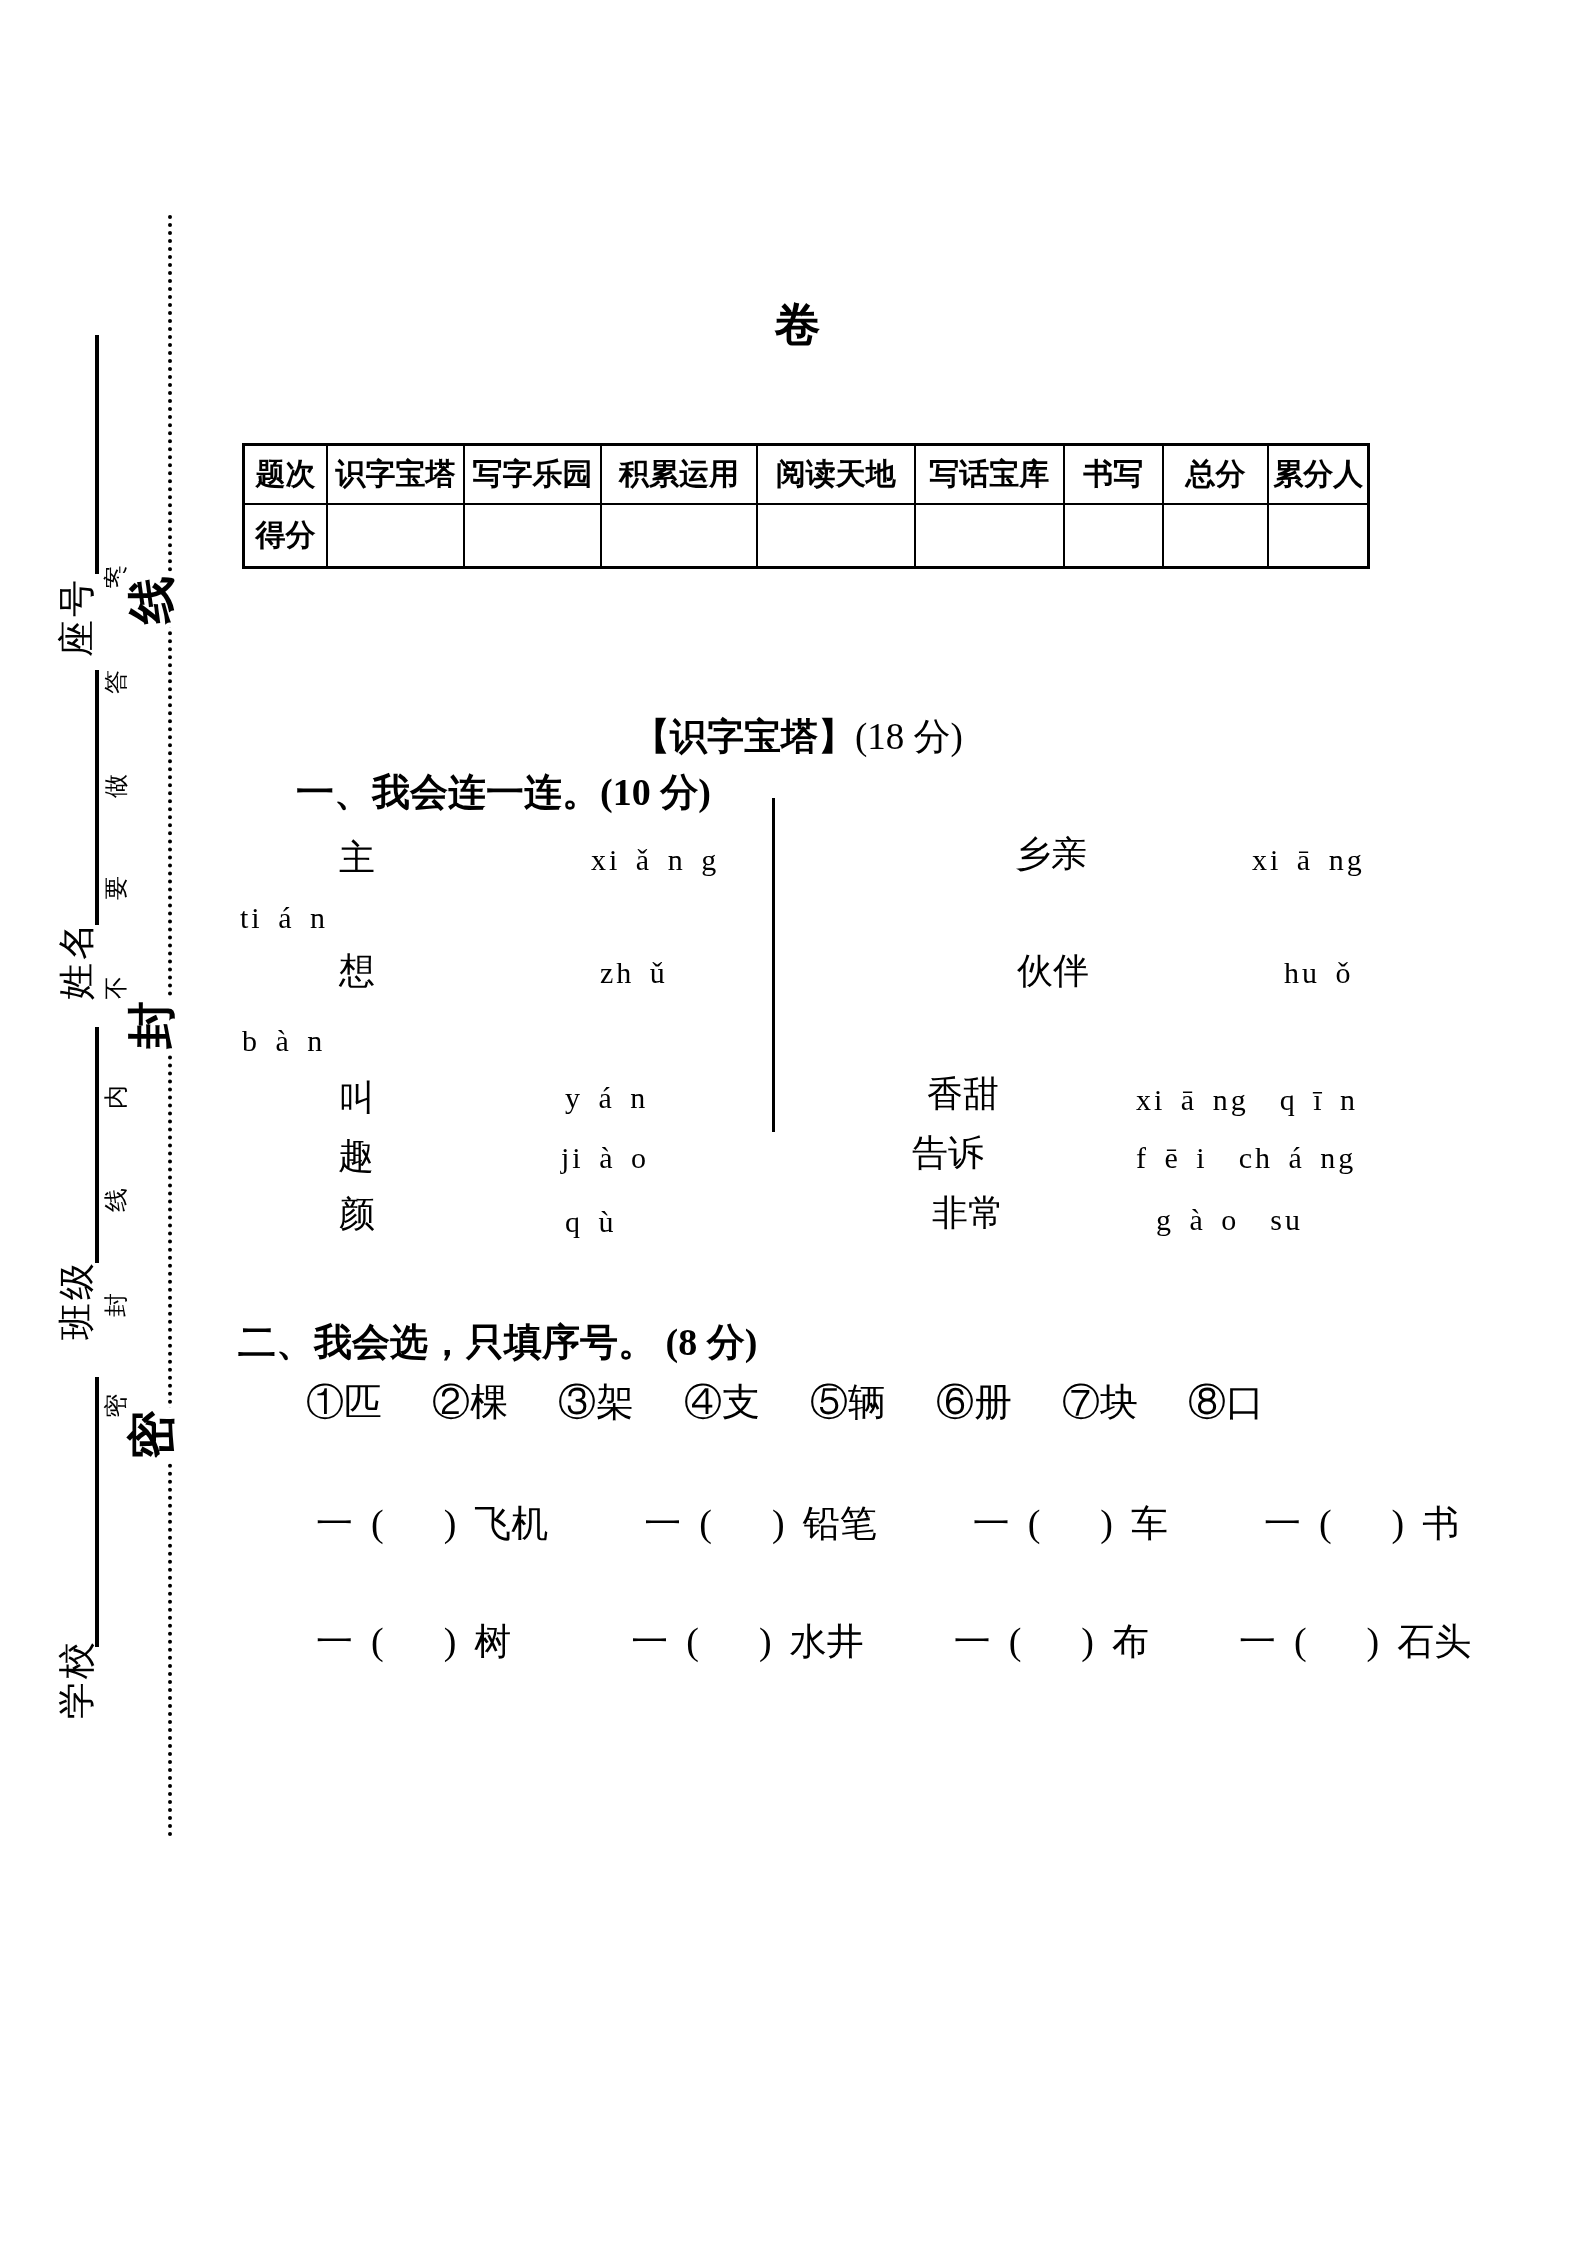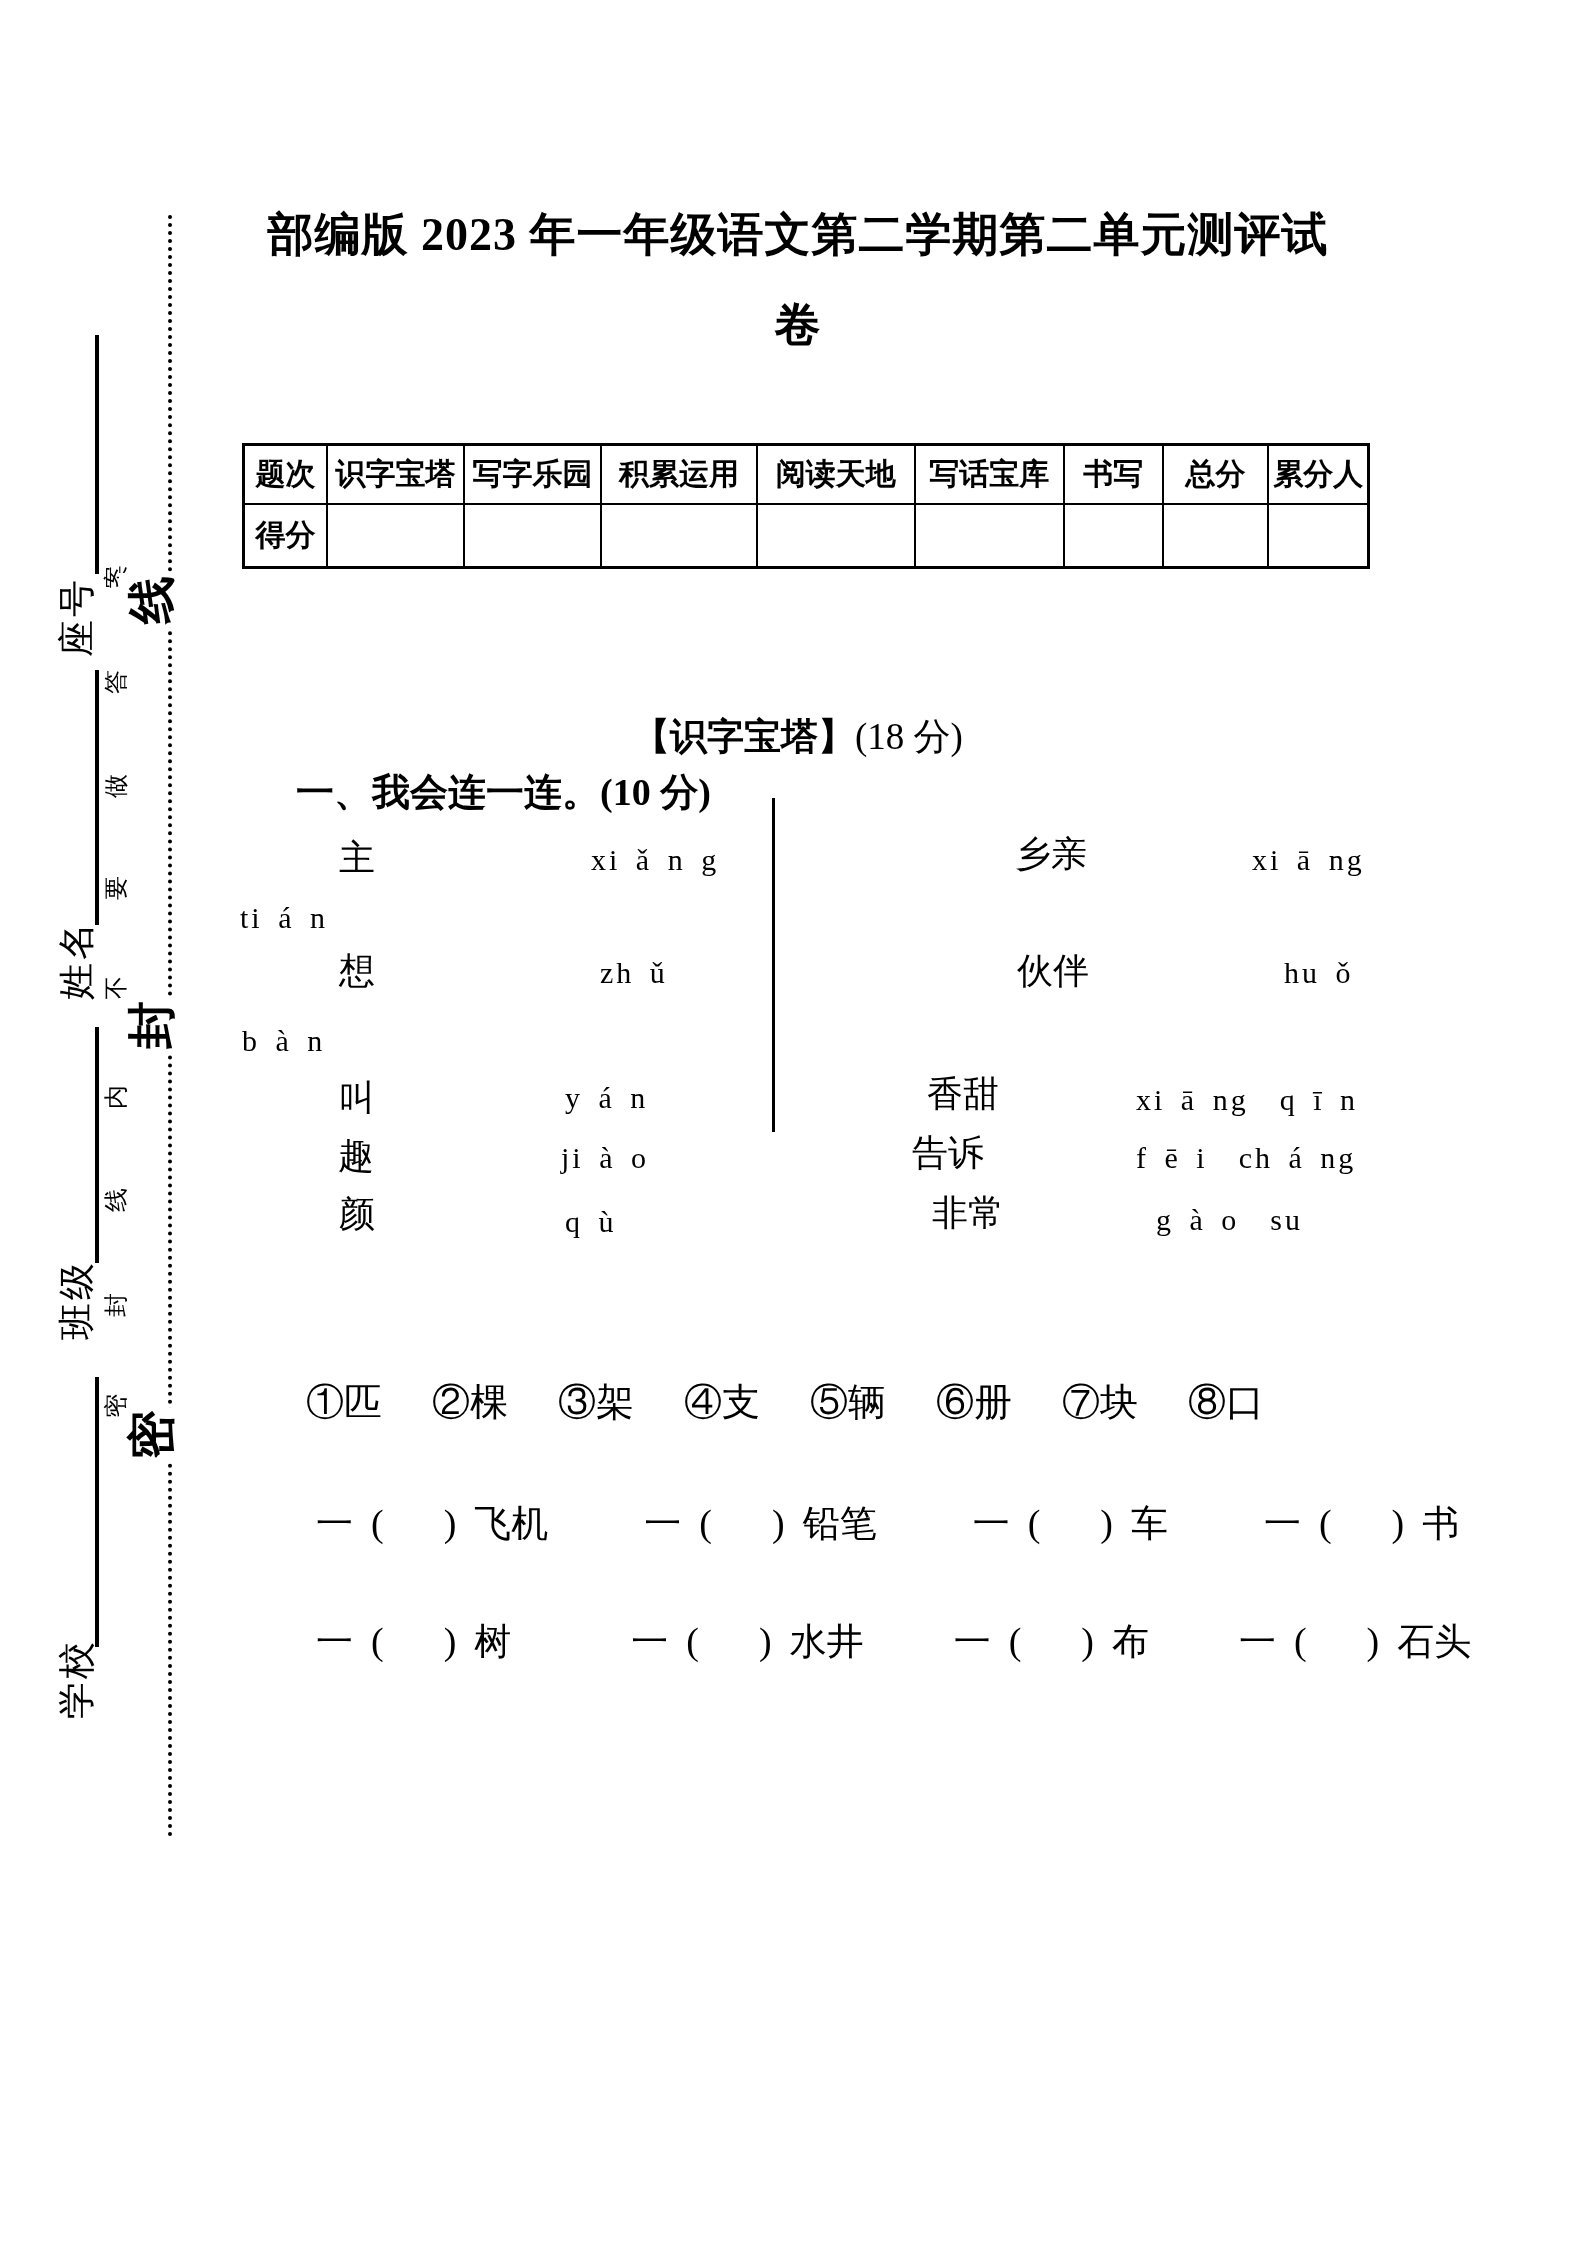--- a/index.html
+++ b/index.html
@@ -71,21 +71,20 @@
   <div class="seal-s" style="left:116px;top:1200px;">线</div>
   <div class="seal-s" style="left:116px;top:1305px;">封</div>
   <div class="seal-s" style="left:116px;top:1406px;">密</div>
 
   <div class="seal-b" style="left:152px;top:600px;">线</div>
   <div class="seal-b" style="left:152px;top:1025px;">封</div>
   <div class="seal-b" style="left:152px;top:1435px;">密</div>
 
   <div class="content">
 
-    <div class="title-line" style="top:204px;">部编版 2023 年一年级语文第二学期第二单元测评试</div>
     <div class="title-line" style="top:294px;">卷</div>
 
     <table class="score-table">
       <tbody>
           <tr class="hdr">
         <td style="width:81px;margin-top:14px;">题次</td>
         <td style="width:136px;">识字宝塔</td>
         <td style="width:135px;">写字乐园</td>
         <td style="width:155px;">积累运用</td>
         <td style="width:156px;">阅读天地</td>
@@ -137,20 +136,21 @@
     <div class="abs zi" style="left:701px;top:1076px;">香甜</div>
     <div class="abs zi" style="left:686px;top:1135px;">告诉</div>
     <div class="abs zi" style="left:706px;top:1195px;">非常</div>
 
     <div class="abs py" style="left:1026px;top:845px;">xi ā ng</div>
     <div class="abs py" style="left:1058px;top:958px;">hu ǒ</div>
     <div class="abs py" style="left:910px;top:1085px;">xi ā ng  q ī n</div>
     <div class="abs py" style="left:910px;top:1143px;">f ē i  ch á ng</div>
     <div class="abs py" style="left:930px;top:1205px;">g à o  su</div>
 
+    <div class="abs q-head" style="left:12px;top:1323px;">二、我会选，只填序号。 (8 分)</div>
 
     <div class="abs choices" style="left:80px;top:1383px;">
       <span>①匹</span>
       <span>②棵</span>
       <span>③架</span>
       <span>④支</span>
       <span>⑤辆</span>
       <span>⑥册</span>
       <span>⑦块</span>
       <span>⑧口</span>

